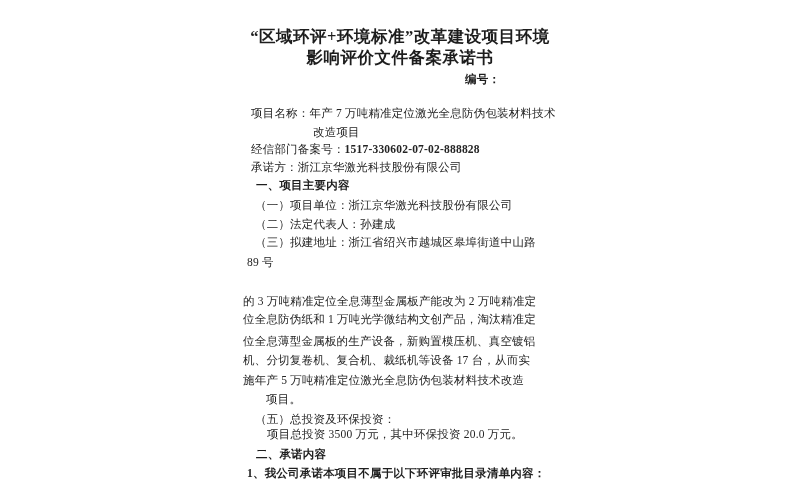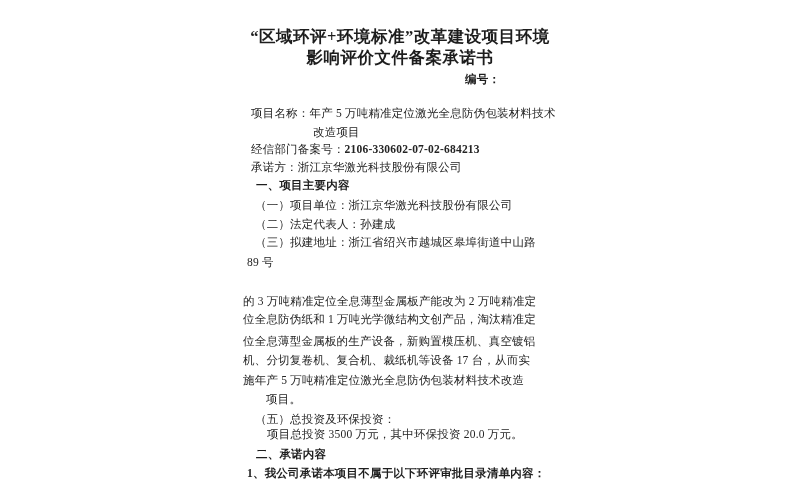--- a/index.html
+++ b/index.html
@@ -43,26 +43,26 @@
 <div class="page">
 
   <div class="doc-title">
     <div>“区域环评+环境标准”改革建设项目环境</div>
     <div>影响评价文件备案承诺书</div>
   </div>
 
   <div class="line bold" style="left:457px;top:73px;">编号：</div>
 
   <div class="line" style="left:251px;top:107px;">
-    <span>项目名称：</span><span>年产 5 万吨精准定位激光全息防伪包装材料技术</span>
+    <span>项目名称：</span><span>年产 7 万吨精准定位激光全息防伪包装材料技术</span>
   </div>
   <div class="line" style="left:313px;top:126px;">改造项目</div>
 
   <div class="line" style="left:251px;top:143px;">
-    <span>经信部门备案号：</span><span class="numval">2106-330602-07-02-684213</span>
+    <span>经信部门备案号：</span><span class="numval">1517-330602-07-02-888828</span>
   </div>
 
   <div class="line" style="left:251px;top:161px;">
     <span>承诺方：</span><span>浙江京华激光科技股份有限公司</span>
   </div>
 
   <div class="line bold" style="left:248px;top:179px;">一、项目主要内容</div>
 
   <div class="line" style="left:255px;top:199px;">（一）项目单位：浙江京华激光科技股份有限公司</div>
 

